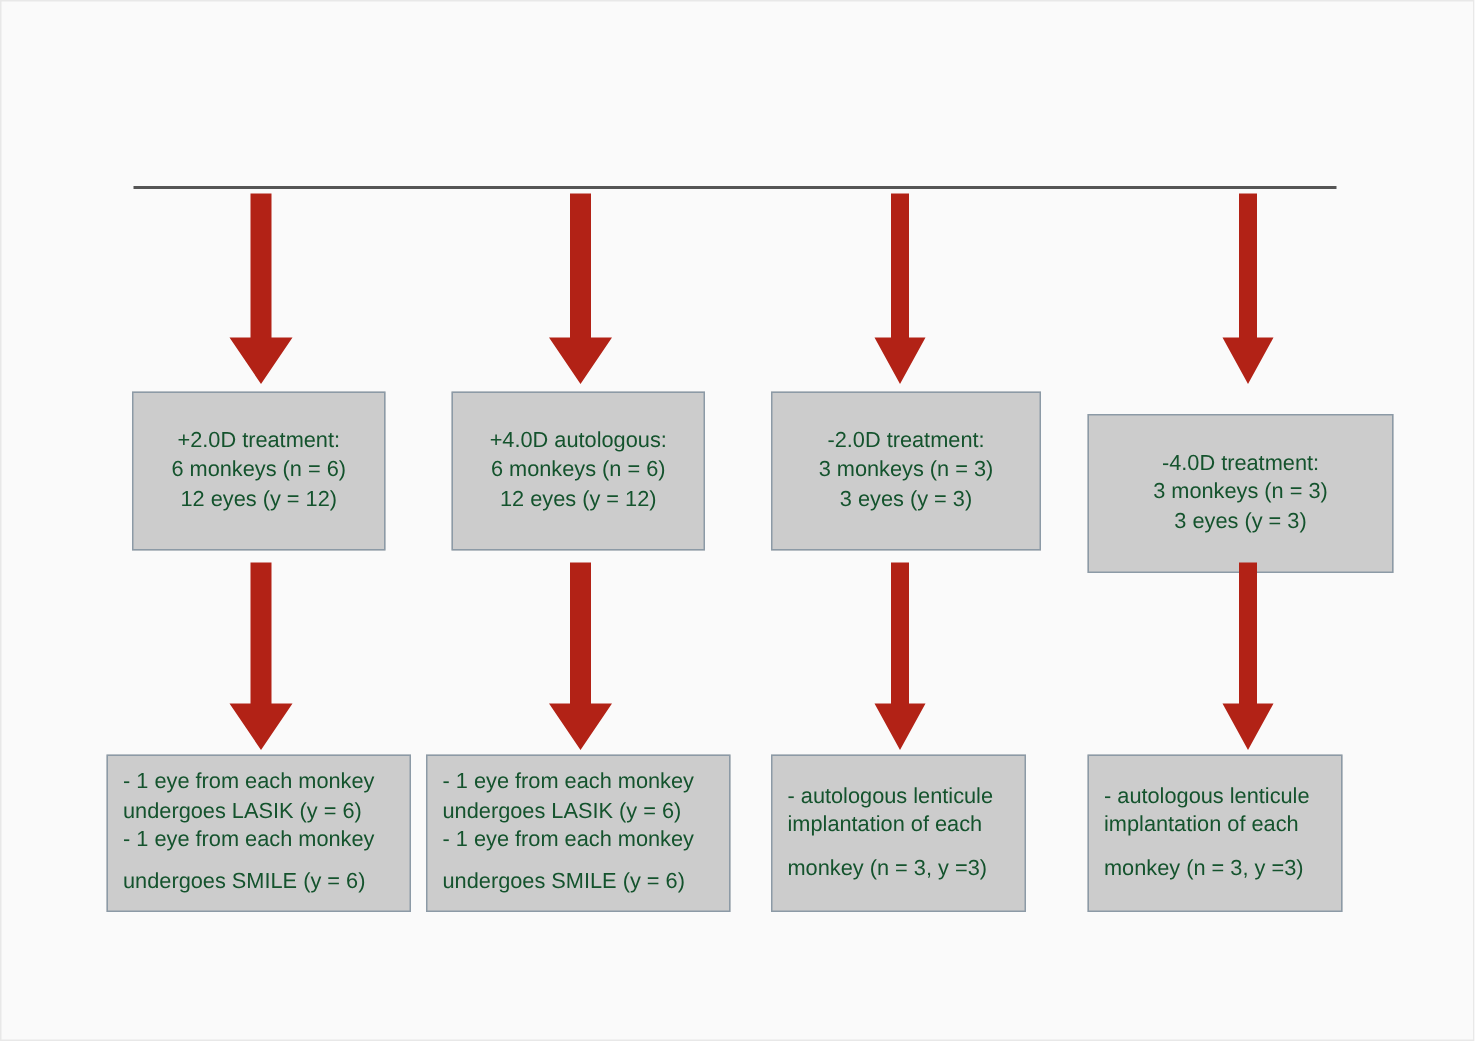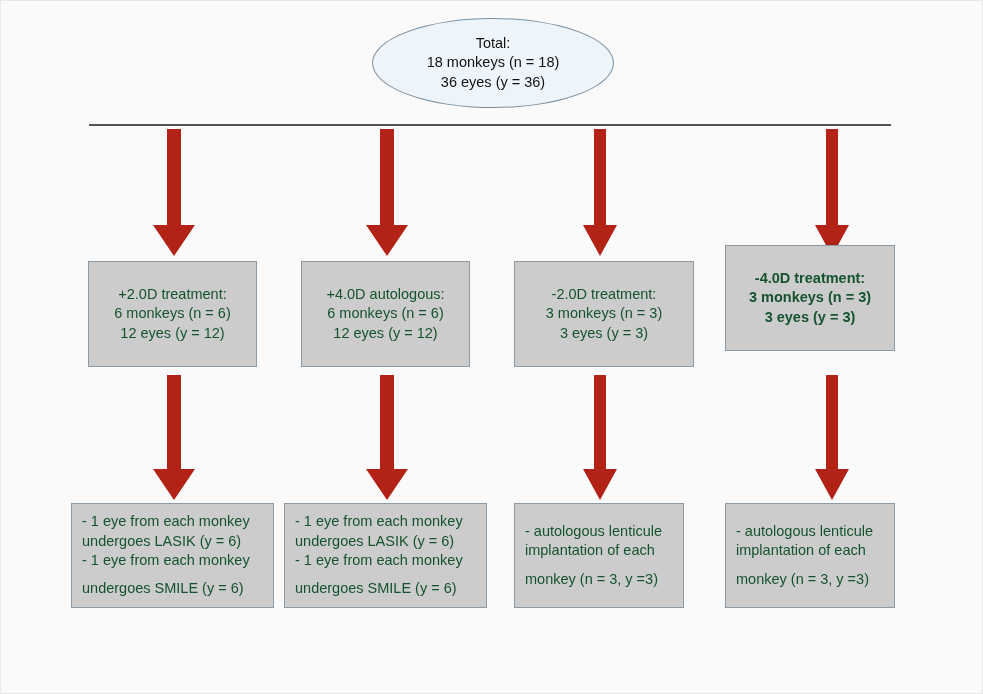--- a/index.html
+++ b/index.html
@@ -82,25 +82,20 @@
   .arrow {
     position: absolute;
     overflow: visible;
   }
 </style>
 </head>
 <body>
 
 <div id="page">
 
-  <div class="ellipse">
-    <span class="ln">Total:</span>
-    <span class="ln">18 monkeys (n = 18)</span>
-    <span class="ln">36 eyes (y = 36)</span>
-  </div>
 
   <div class="rail"></div>
 
   <svg class="arrow" style="left:150px; top:128px;" width="46" height="128" viewBox="0 0 46 128">
     <polygon points="16,0 30,0 30,96 44,96 23,127 2,96 16,96" fill="#b22216"></polygon>
   </svg>
   <svg class="arrow" style="left:363px; top:128px;" width="46" height="128" viewBox="0 0 46 128">
     <polygon points="16,0 30,0 30,96 44,96 23,127 2,96 16,96" fill="#b22216"></polygon>
   </svg>
   <svg class="arrow" style="left:580px; top:128px;" width="38" height="128" viewBox="0 0 38 128">
@@ -121,21 +116,21 @@
     <span class="ln">6 monkeys (n = 6)</span>
     <span class="ln">12 eyes (y = 12)</span>
   </div>
 
   <div class="box centered" style="left:513px; top:260px; width:180px; height:106px;">
     <span class="ln">-2.0D treatment:</span>
     <span class="ln">3 monkeys (n = 3)</span>
     <span class="ln">3 eyes (y = 3)</span>
   </div>
 
-  <div class="box centered" style="left:724px; top:244px; width:170px; height:106px;font-weight:bold;">
+  <div class="box centered" style="left:724px; top:275px; width:204px; height:106px;">
     <span class="ln">-4.0D treatment:</span>
     <span class="ln">3 monkeys (n = 3)</span>
     <span class="ln">3 eyes (y = 3)</span>
   </div>
 
   <svg class="arrow" style="left:150px; top:374px;" width="46" height="126" viewBox="0 0 46 126">
     <polygon points="16,0 30,0 30,94 44,94 23,125 2,94 16,94" fill="#b22216"></polygon>
   </svg>
   <svg class="arrow" style="left:363px; top:374px;" width="46" height="126" viewBox="0 0 46 126">
     <polygon points="16,0 30,0 30,94 44,94 23,125 2,94 16,94" fill="#b22216"></polygon>

